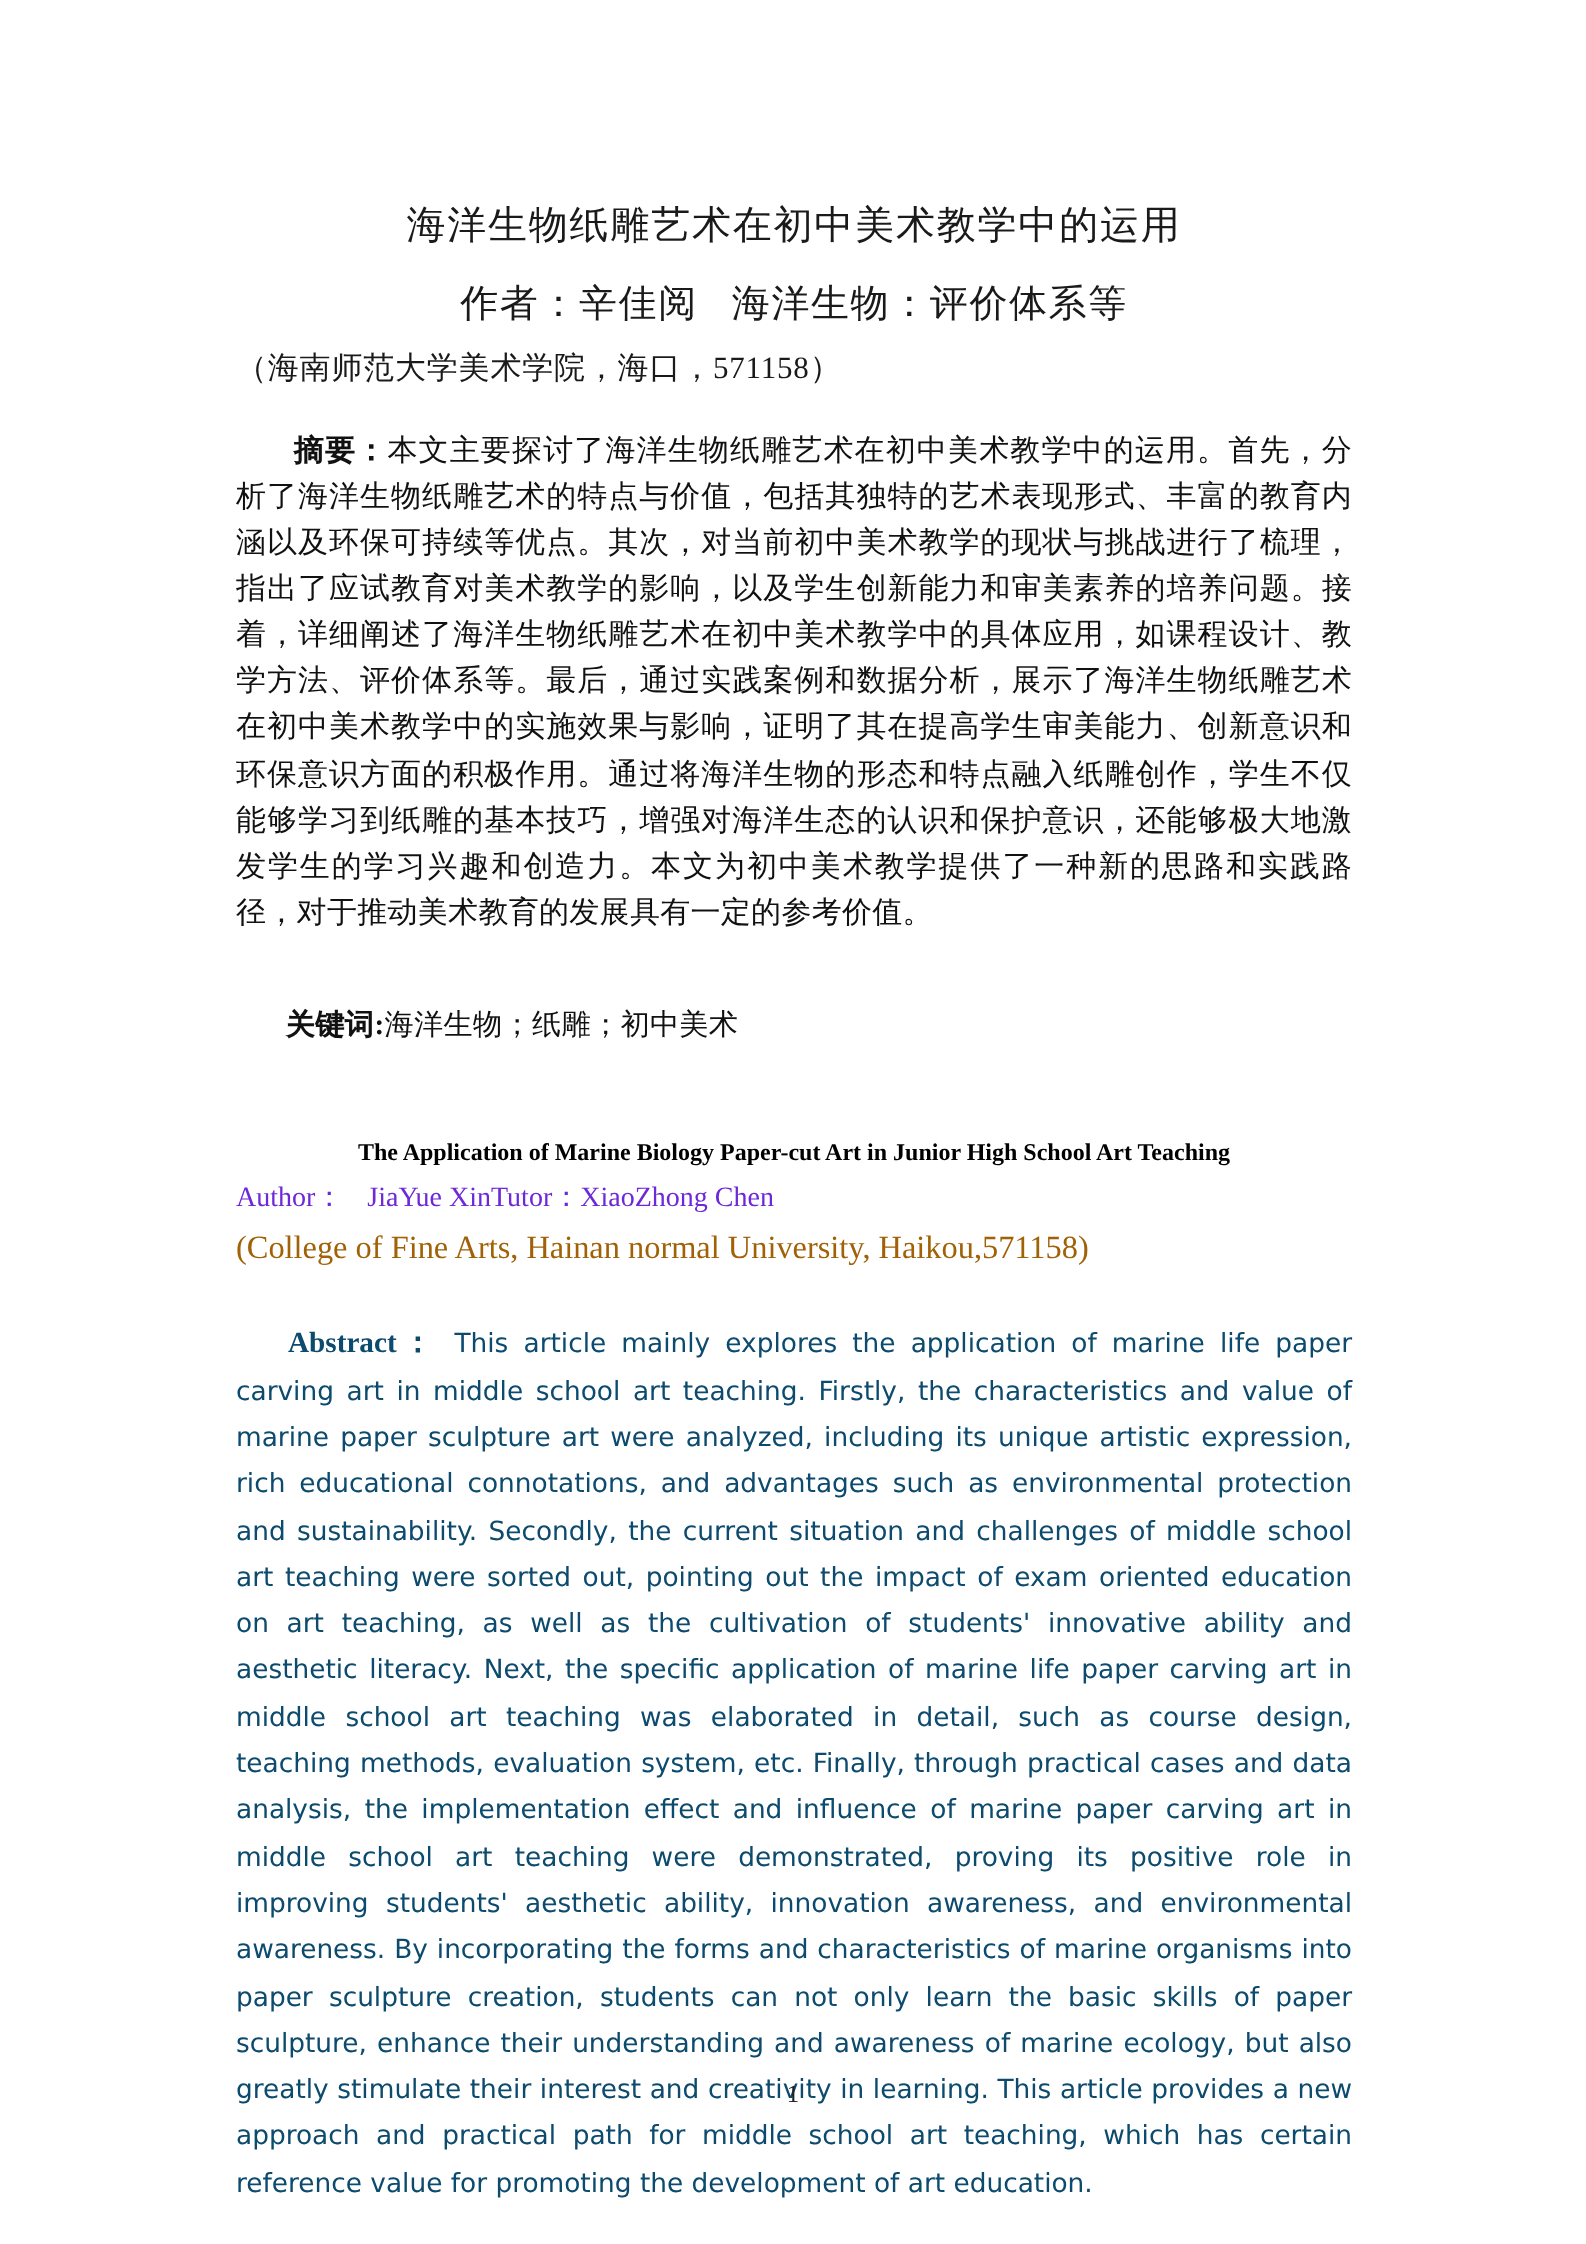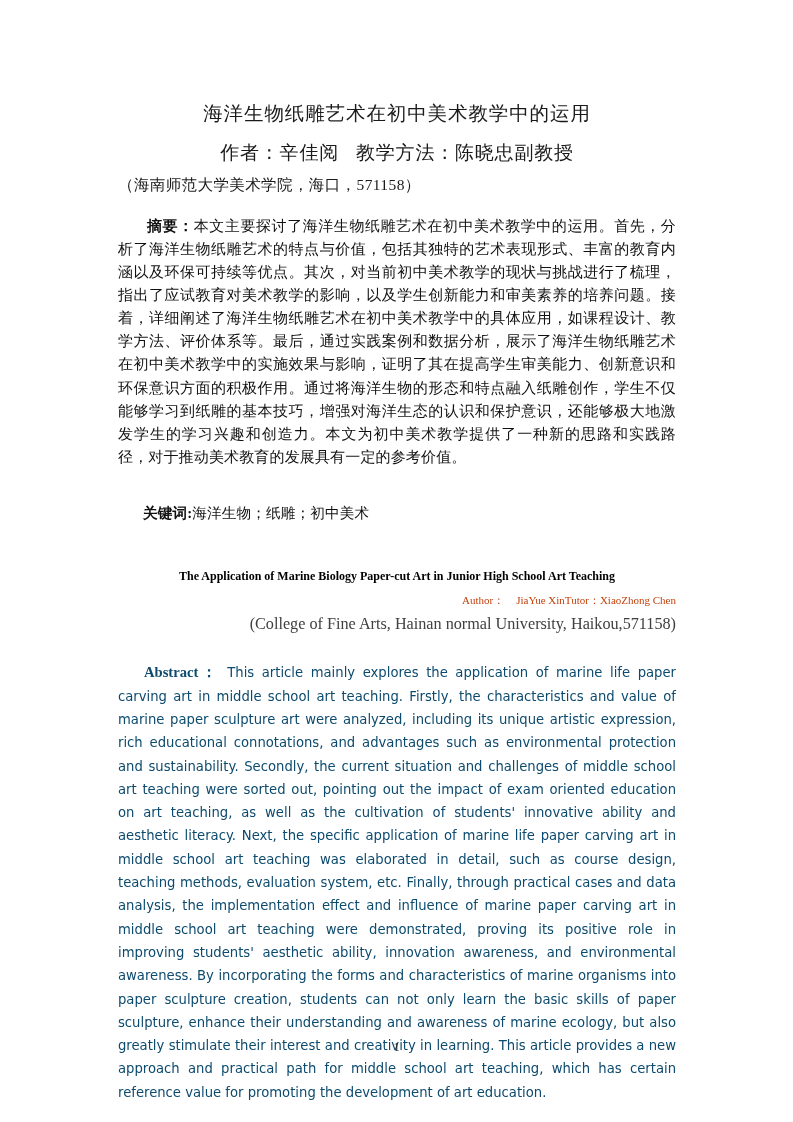--- a/index.html
+++ b/index.html
@@ -96,35 +96,35 @@
     font-family: "Liberation Serif", "DejaVu Serif", serif;
     font-weight: bold;
     font-size: 12px;
     line-height: 21.5px;
     text-align: justify;
     text-align-last: center;
     color: #000000;
   }
   .en-authors {
     margin-top: 2px;
-    text-align: right;
-    font-size: 11px;
+    text-align: left;
+    font-size: 14px;
     line-height: 22px;
-    color: #c2410c;
+    color: #6d28d9;
   }
   .en-authors .gap {
     display: inline-block;
     width: 12px;
   }
   .en-affil {
     margin-top: 2px;
-    text-align: right;
+    text-align: left;
     font-size: 16.2px;
     line-height: 22px;
-    color: #404040;
+    color: #a16207;
   }
 
   
   .en-abstract {
     margin-top: 26px;
     font-family: "DejaVu Sans", "Liberation Sans", sans-serif;
     font-size: 13.2px;
     line-height: 23.3px;
     text-align: justify;
     text-align-last: left;
@@ -152,21 +152,21 @@
 </head>
 <body>
 
 <div class="page">
 
   <div class="content">
 
     <div class="cn-title">海洋生物纸雕艺术在初中美术教学中的运用</div>
 
     <div class="cn-authors">
-      <span>作者：</span><span>辛佳阅</span><span class="gap"></span><span>教学方法：</span><span>陈晓忠副教授</span>
+      <span>作者：</span><span>辛佳阅</span><span class="gap"></span><span>海洋生物：</span><span>评价体系等</span>
     </div>
 
     <div class="cn-affil">（海南师范大学美术学院，海口，571158）</div>
 
     <div class="cn-abstract">
       <span class="lbl">摘要：</span><span>本文主要探讨了海洋生物纸雕艺术在初中美术教学中的运用。首先，分析了海洋生物纸雕艺术的特点与价值，包括其独特的艺术表现形式、丰富的教育内涵以及环保可持续等优点。其次，对当前初中美术教学的现状与挑战进行了梳理，指出了应试教育对美术教学的影响，以及学生创新能力和审美素养的培养问题。接着，详细阐述了海洋生物纸雕艺术在初中美术教学中的具体应用，如课程设计、教学方法、评价体系等。最后，通过实践案例和数据分析，展示了海洋生物纸雕艺术在初中美术教学中的实施效果与影响，证明了其在提高学生审美能力、创新意识和环保意识方面的积极作用。通过将海洋生物的形态和特点融入纸雕创作，学生不仅能够学习到纸雕的基本技巧，增强对海洋生态的认识和保护意识，还能够极大地激发学生的学习兴趣和创造力。本文为初中美术教学提供了一种新的思路和实践路径，对于推动美术教育的发展具有一定的参考价值。</span>
     </div>
 
     <div class="cn-keywords">
       <span class="lbl">关键词:</span><span>海洋生物；纸雕；初中美术</span>

